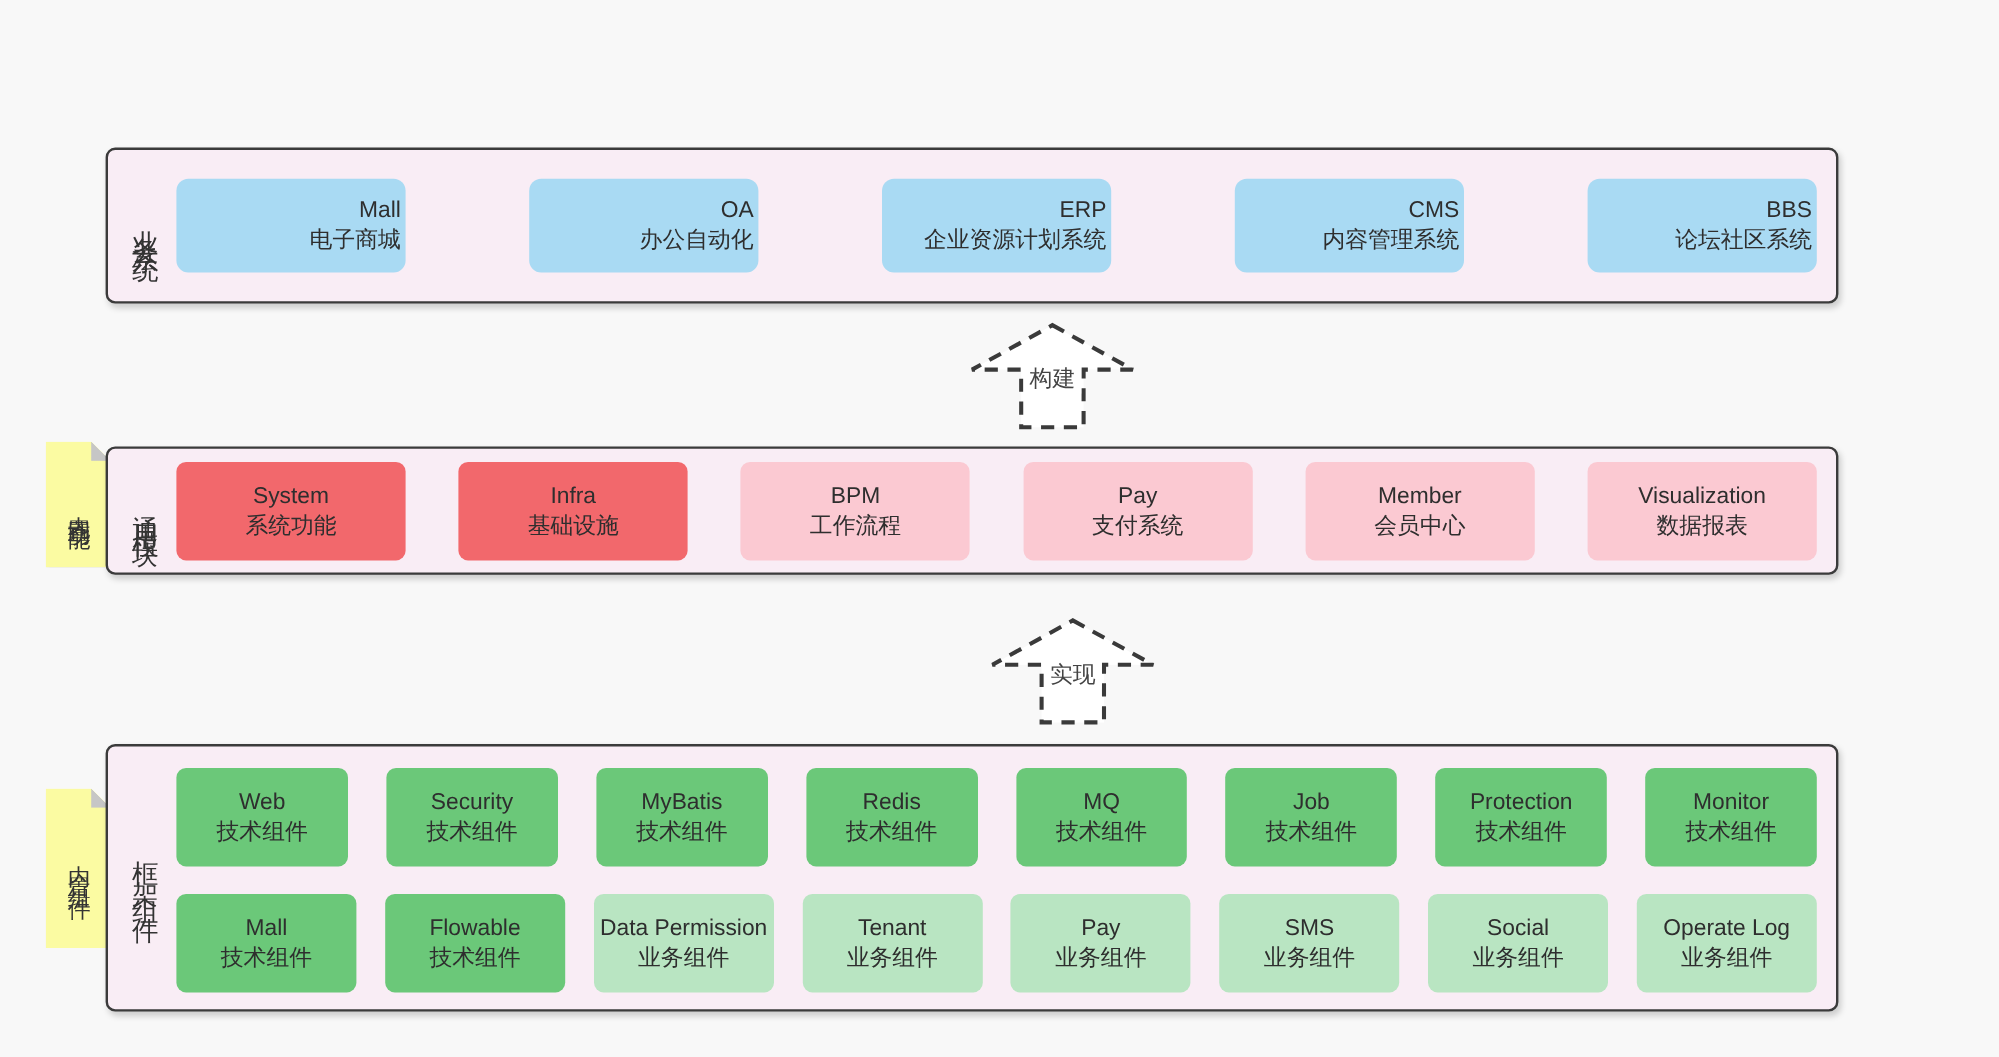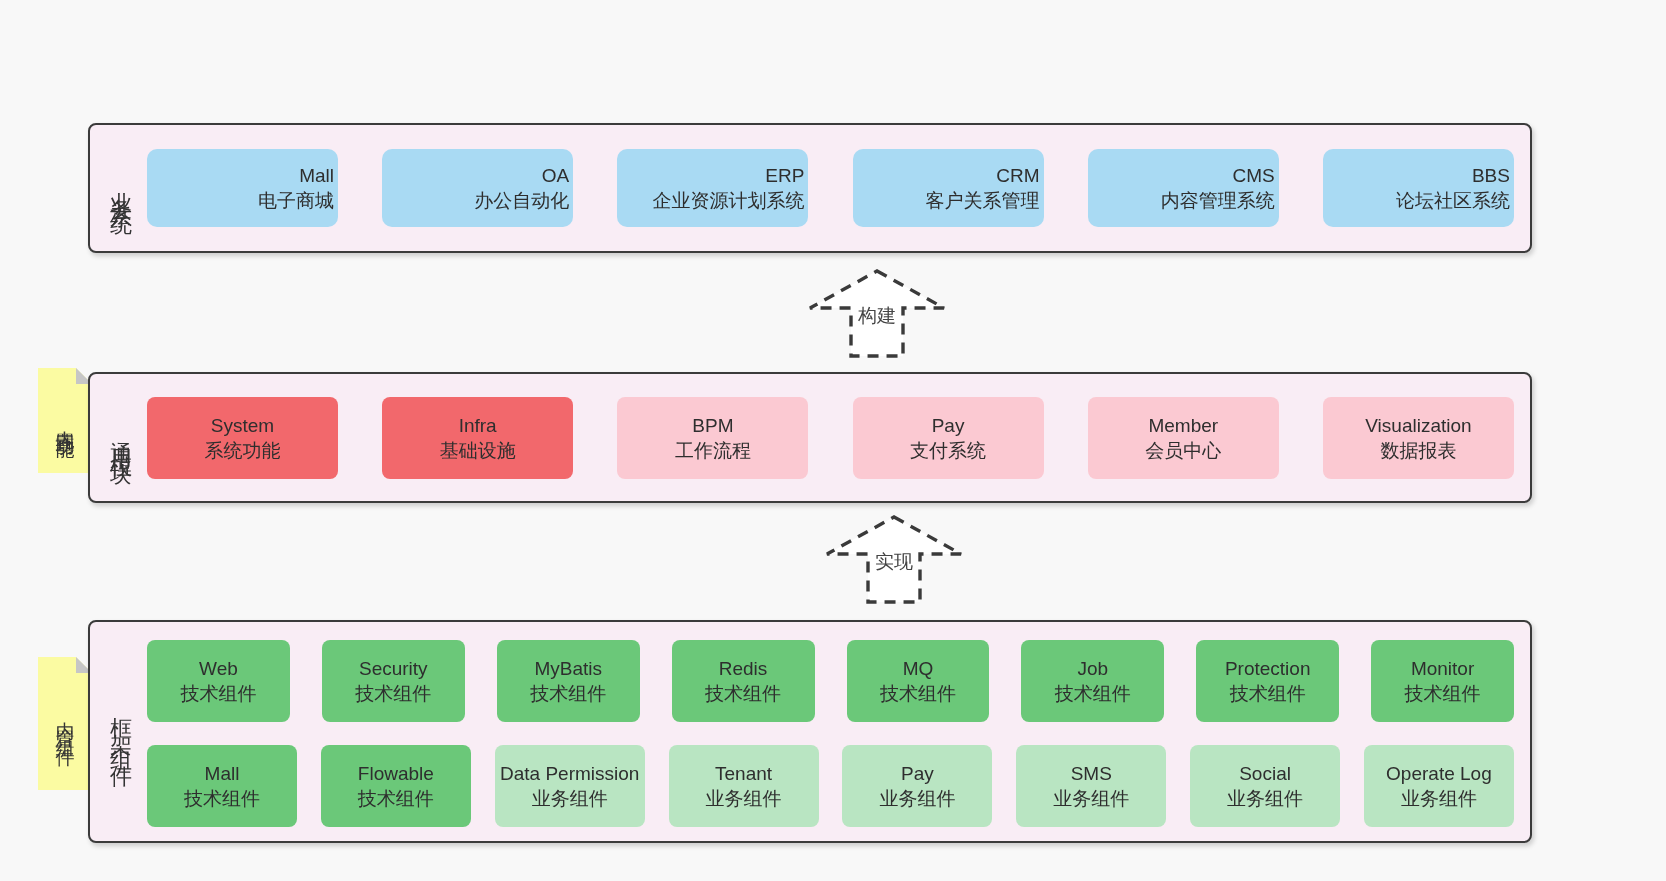--- a/index.html
+++ b/index.html
@@ -7,21 +7,21 @@
   .canvas { position:relative; width:1666px; height:881px; background:#f8f8f8; overflow:hidden; }
 
   
   .section {
     position:absolute; left:88px; width:1444px;
     background:#f9edf5; border:2px solid #3b3b3b; border-radius:8px;
     box-shadow:2px 3px 5px rgba(0,0,0,0.18);
     box-sizing:border-box; z-index:2;
   }
   .section-business   { top:123px; height:130px; }
-  .section-modules    { top:372px; height:131px; }
+  .section-modules    { top:372px; height:107px; }
   .section-components { top:620px; height:223px; }
 
   .vlabel {
     position:absolute; left:10px; top:0; height:100%; width:42px;
     display:flex; align-items:center; justify-content:center;
   }
   .vlabel span {
     writing-mode:vertical-rl; text-orientation:upright;
     font-size:22px; letter-spacing:7px; color:#333; white-space:nowrap;
   }
@@ -95,24 +95,20 @@
       </div>
       <div class="box wide blue">
         <div>OA</div>
         <div>办公自动化</div>
       </div>
       <div class="box wide blue">
         <div>ERP</div>
         <div>企业资源计划系统</div>
       </div>
       <div class="box wide blue">
-        <div>CRM</div>
-        <div>客户关系管理</div>
-      </div>
-      <div class="box wide blue">
         <div>CMS</div>
         <div>内容管理系统</div>
       </div>
       <div class="box wide blue">
         <div>BBS</div>
         <div>论坛社区系统</div>
       </div>
     </div>
   </div>
 

